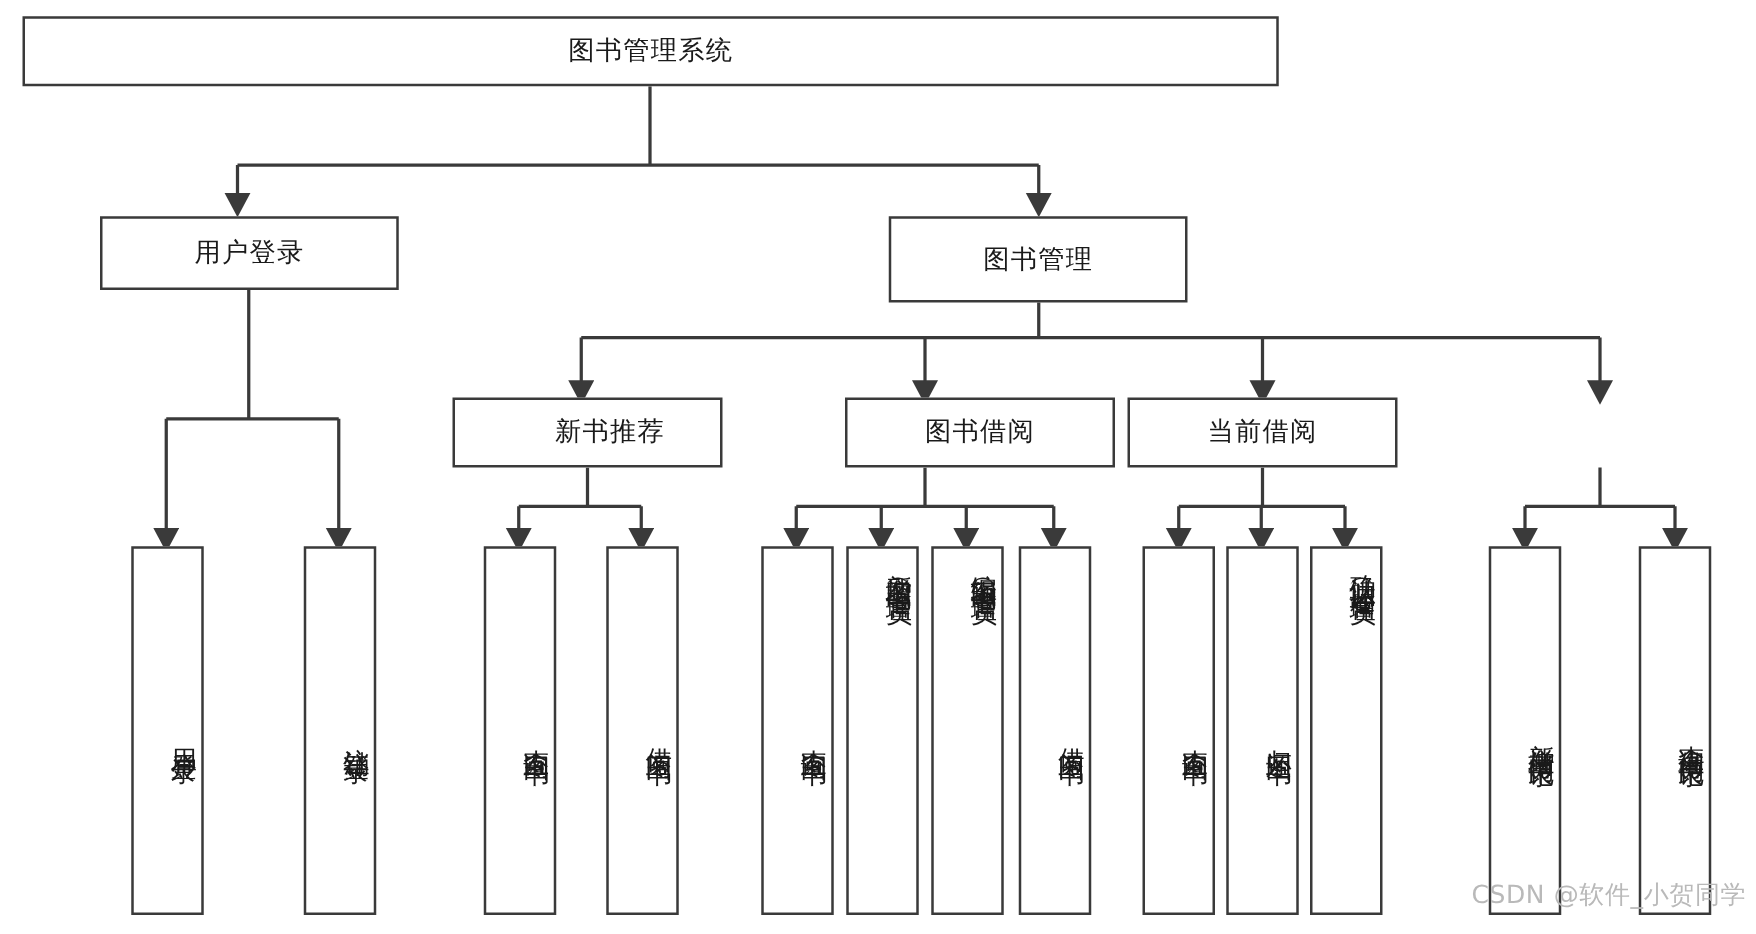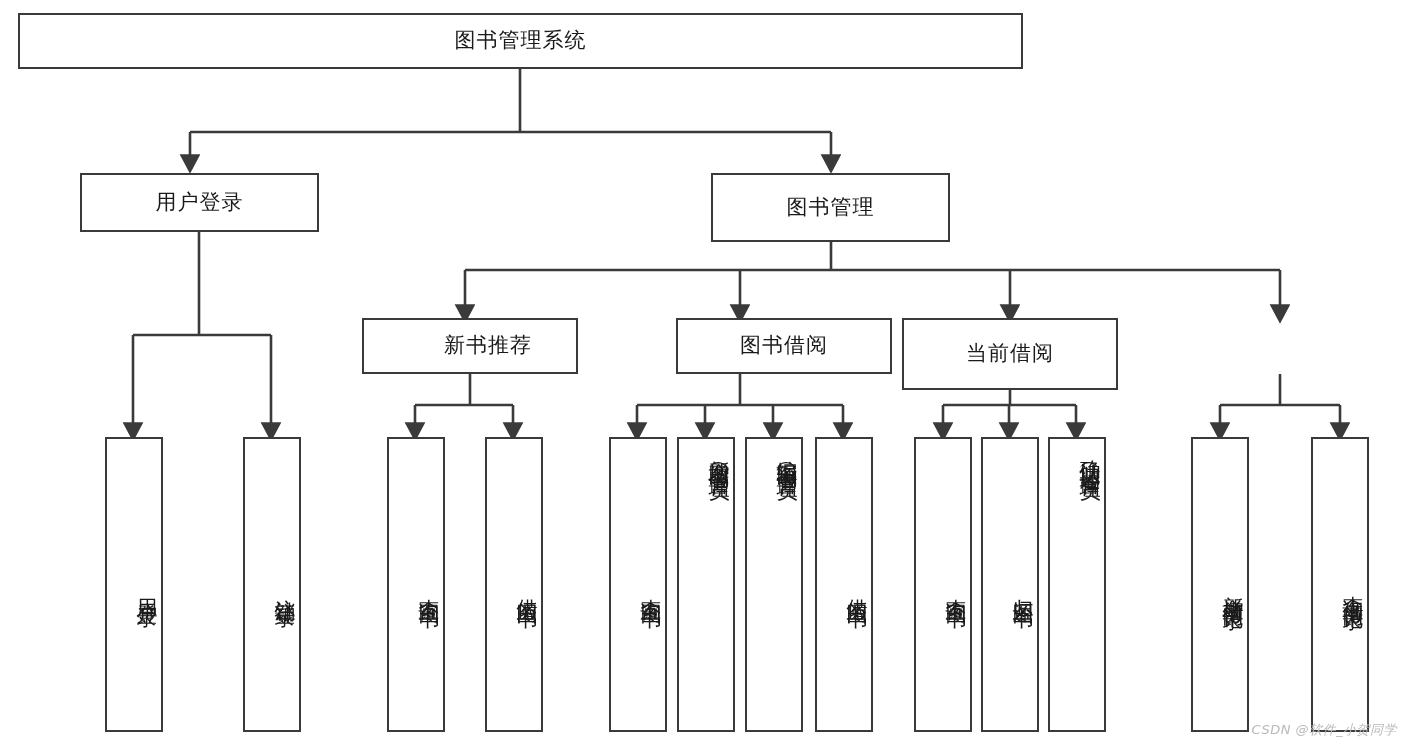--- a/index.html
+++ b/index.html
@@ -41,26 +41,25 @@
     justify-content:flex-start;
     padding-top:4px;
   }
   .node .txt{
     display:block;
     white-space:pre;
   }
   .watermark{
     position:absolute;
     right:8px;
-    bottom:8px;
-    font-size:13px;
+    bottom:18px;
+    font-size:20px;
     color:#b9b9b9;
     letter-spacing:0.5px;
     white-space:nowrap;
-    font-style:italic;
   }
 </style>
 </head>
 <body>
 
 <div id="stage">
 
   <svg class="links" viewBox="0 0 1405 747">
     <defs>
       <marker id="arrow" markerWidth="10" markerHeight="10" refX="2.2" refY="4" orient="auto" markerUnits="strokeWidth">
@@ -121,21 +120,21 @@
   <div class="node horiz" style="left:711px;top:173px;width:239px;height:69px;">
     <span class="txt">图书管理</span>
   </div>
 
   <div class="node horiz" style="left:362px;top:318px;width:216px;height:56px;padding-left:36px;">
     <span class="txt">新书推荐</span>
   </div>
   <div class="node horiz" style="left:632px;top:318px;width:216px;height:56px;margin-left:44px;">
     <span class="txt">图书借阅</span>
   </div>
-  <div class="node horiz" style="left:902px;top:318px;width:216px;height:72px;">
+  <div class="node horiz" style="left:902px;top:318px;width:216px;height:56px;">
     <span class="txt">当前借阅</span>
   </div>
 
   <div class="node vert" style="left:105px;top:437px;width:58px;height:295px;">
     <span class="txt">用户登录</span>
   </div>
   <div class="node vert" style="left:243px;top:437px;width:58px;height:295px;">
     <span class="txt">注销登录</span>
   </div>
 

